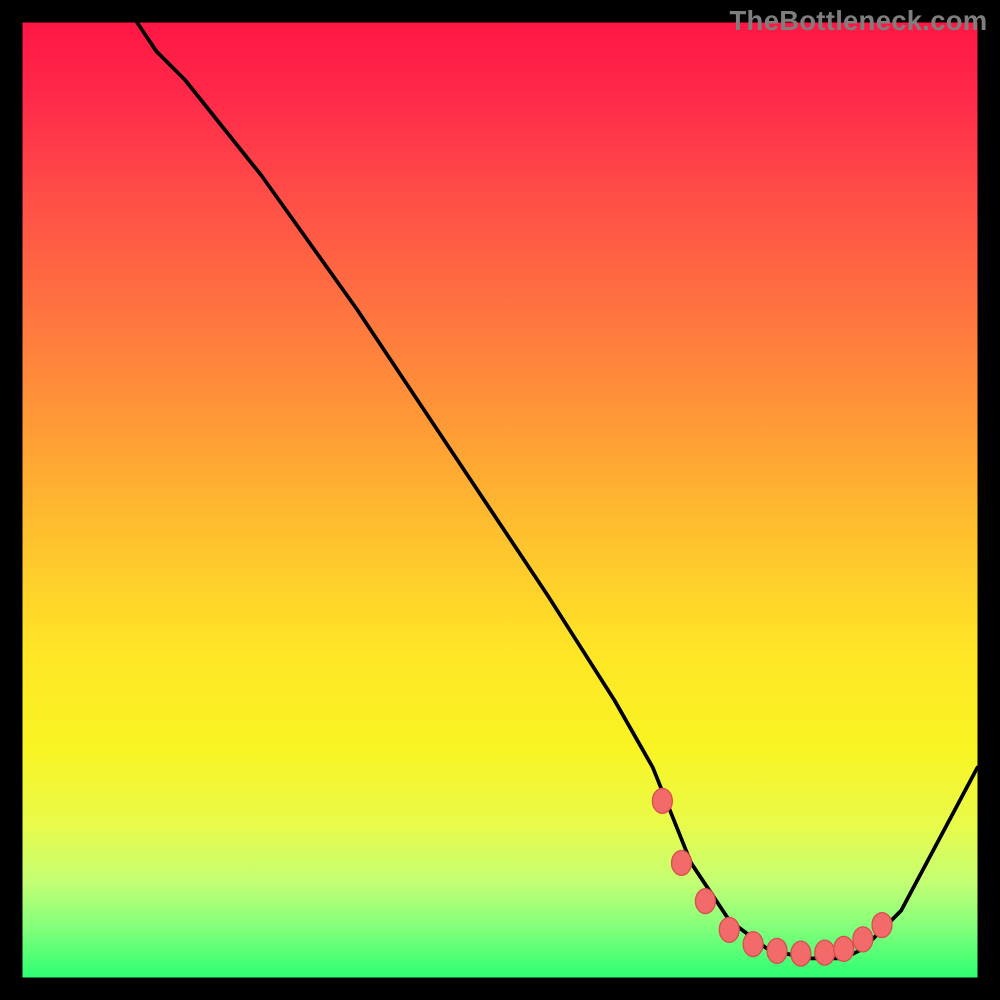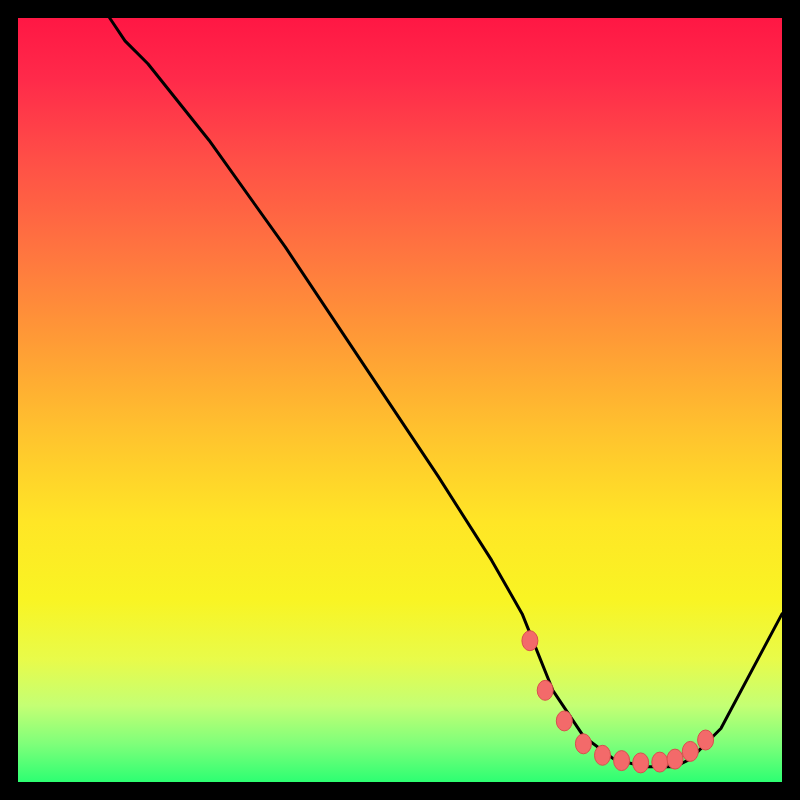--- a/index.html
+++ b/index.html
@@ -57,20 +57,21 @@
     letter-spacing: 0.2px;
   }
 </style>
 </head>
 <body>
 
 <div class="wrap">
 
   <div class="plot"></div>
 
+  <div class="watermark">TheBottleneck.com</div>
 
   <svg class="overlay" viewBox="0 0 764 764">
     <g id="line-layer">
         <path d="M91.7 0.0 L107.0 22.9 L129.9 45.8 L191.0 122.2 L267.4 229.2 L343.8 343.8 L420.2 458.4 L473.7 542.4 L504.2 595.9 L519.5 634.1 L534.8 672.3 L565.4 718.2 L595.9 741.1 L626.5 748.7 L657.0 748.7 L672.3 741.1 L702.9 710.5 L764.0 595.9" fill="none" stroke="#000000" stroke-width="3" stroke-linecap="round" stroke-linejoin="round"></path>
       </g>
     <g id="marker-layer">
         <ellipse cx="511.9" cy="622.7" rx="8" ry="10" fill="#f36a6a" stroke="#d94e4e" stroke-width="1"></ellipse>
         <ellipse cx="527.2" cy="672.3" rx="8" ry="10" fill="#f36a6a" stroke="#d94e4e" stroke-width="1"></ellipse>
         <ellipse cx="546.3" cy="702.9" rx="8" ry="10" fill="#f36a6a" stroke="#d94e4e" stroke-width="1"></ellipse>
         <ellipse cx="565.4" cy="725.8" rx="8" ry="10" fill="#f36a6a" stroke="#d94e4e" stroke-width="1"></ellipse>

